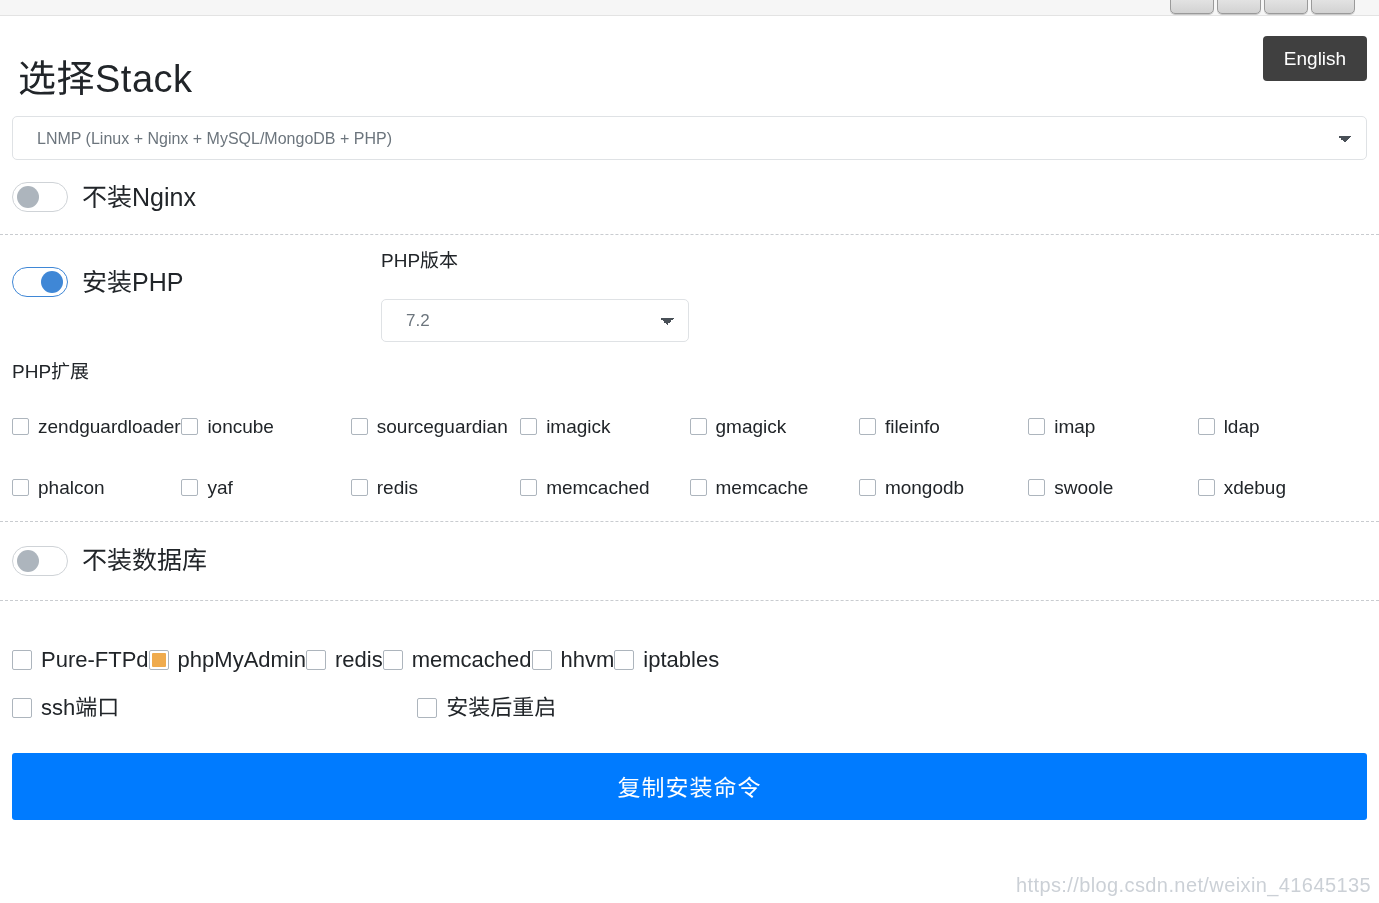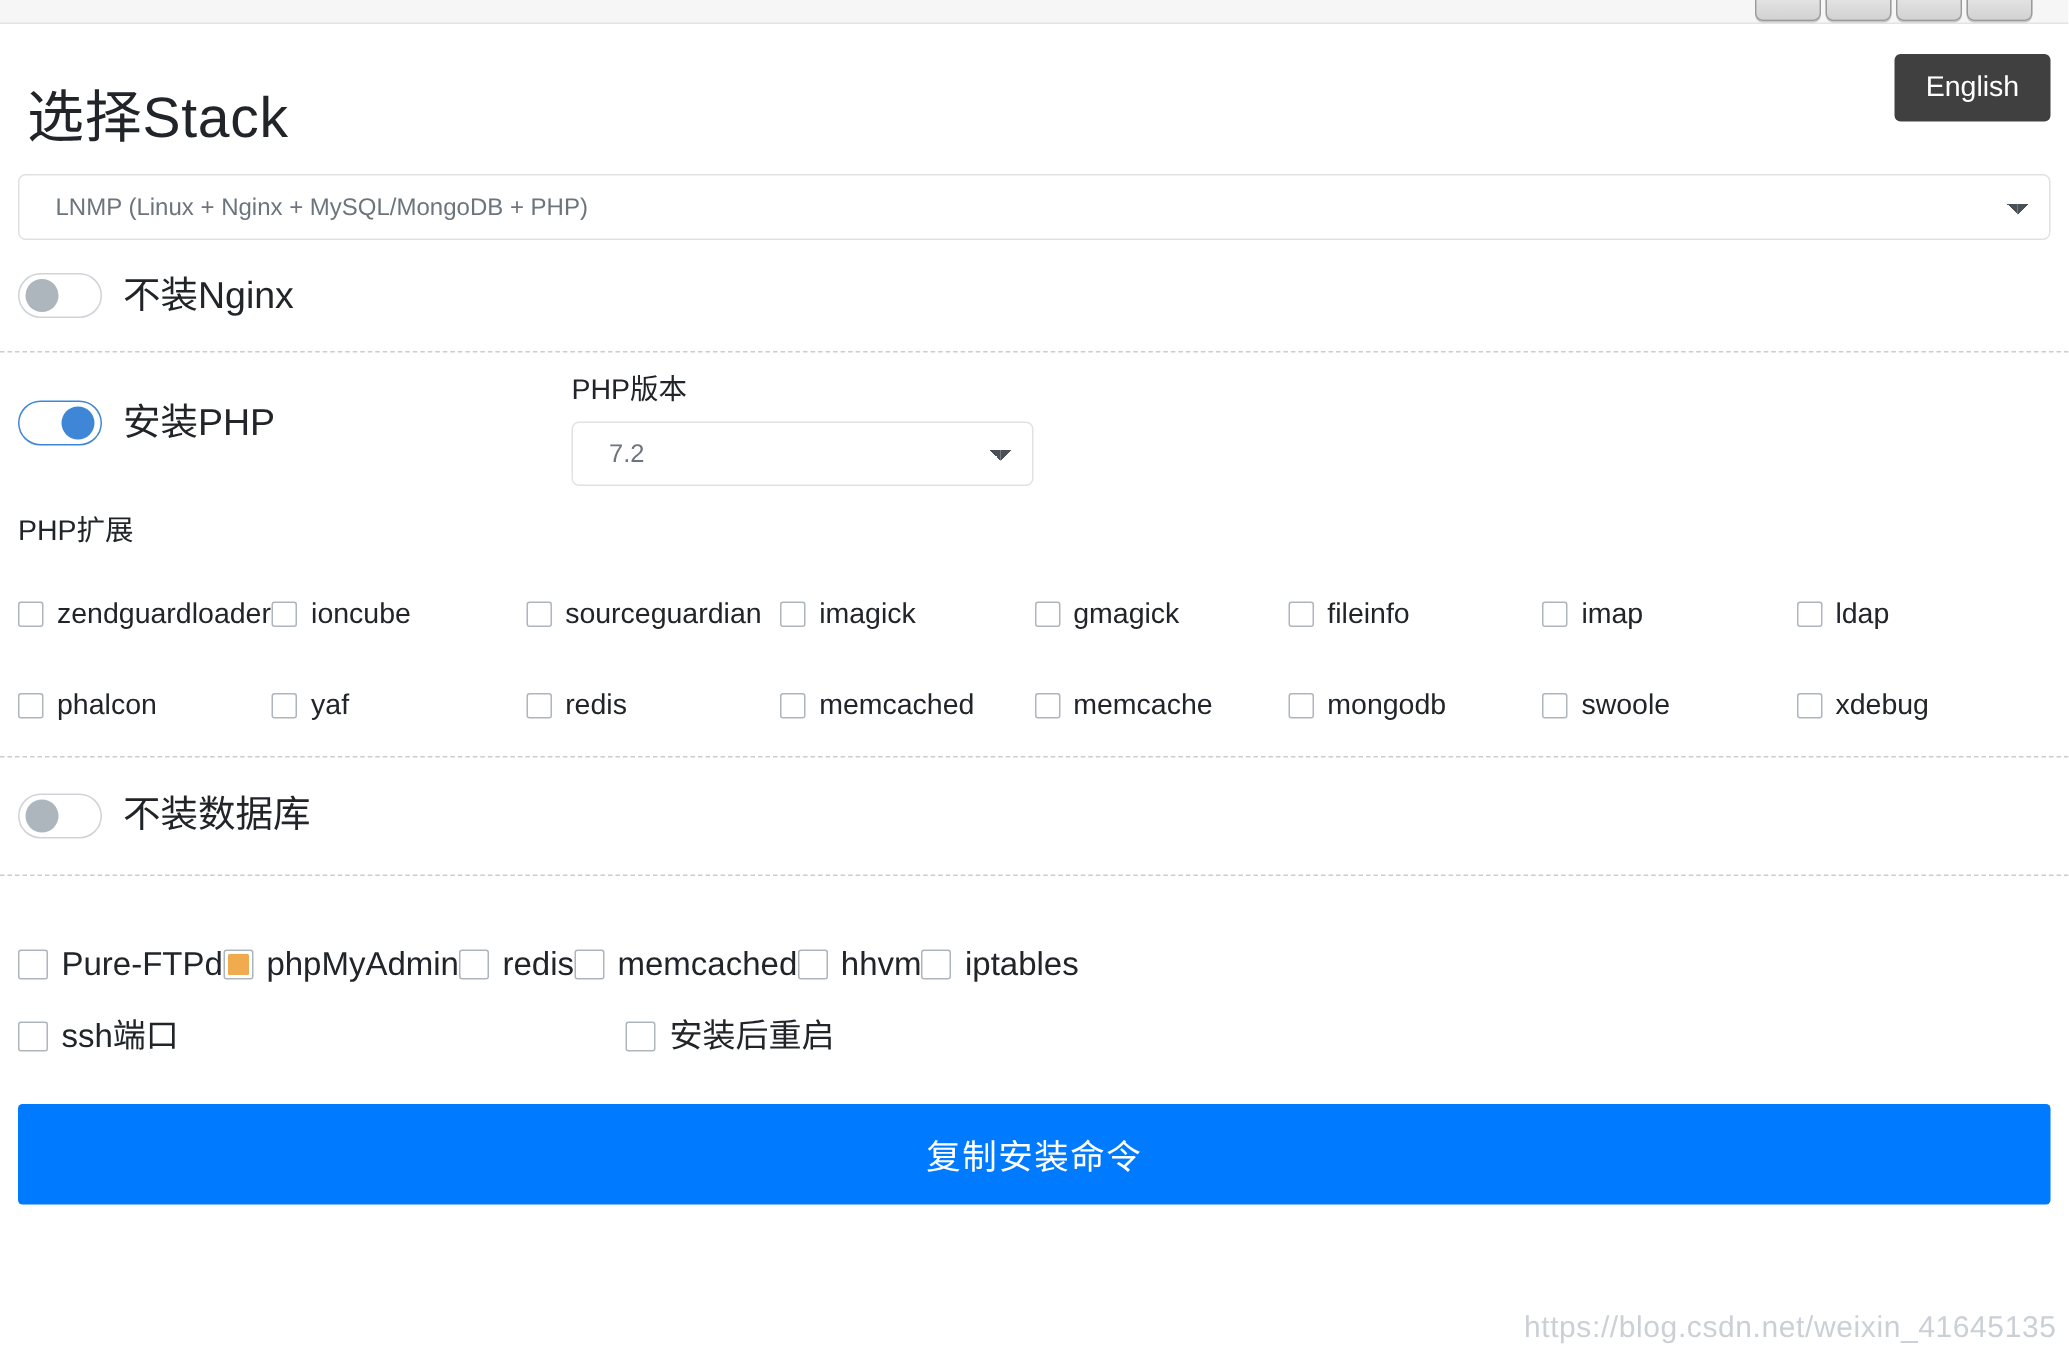--- a/index.html
+++ b/index.html
@@ -113,20 +113,21 @@
     background-position: calc(100% - 21px) 19px, calc(100% - 14px) 19px;
     background-size: 7px 7px, 7px 7px;
     background-repeat: no-repeat;
     cursor: pointer;
   }
   select.form-select.small {
     width: 308px;
     height: 43px;
     font-size: 17px;
     background-position: calc(100% - 21px) 18px, calc(100% - 14px) 18px;
+    margin-top: 18px;
   }
 
   
   .switch-row {
     display: flex;
     align-items: center;
     gap: 14px;
     padding: 0 12px;
   }
   .switch {

